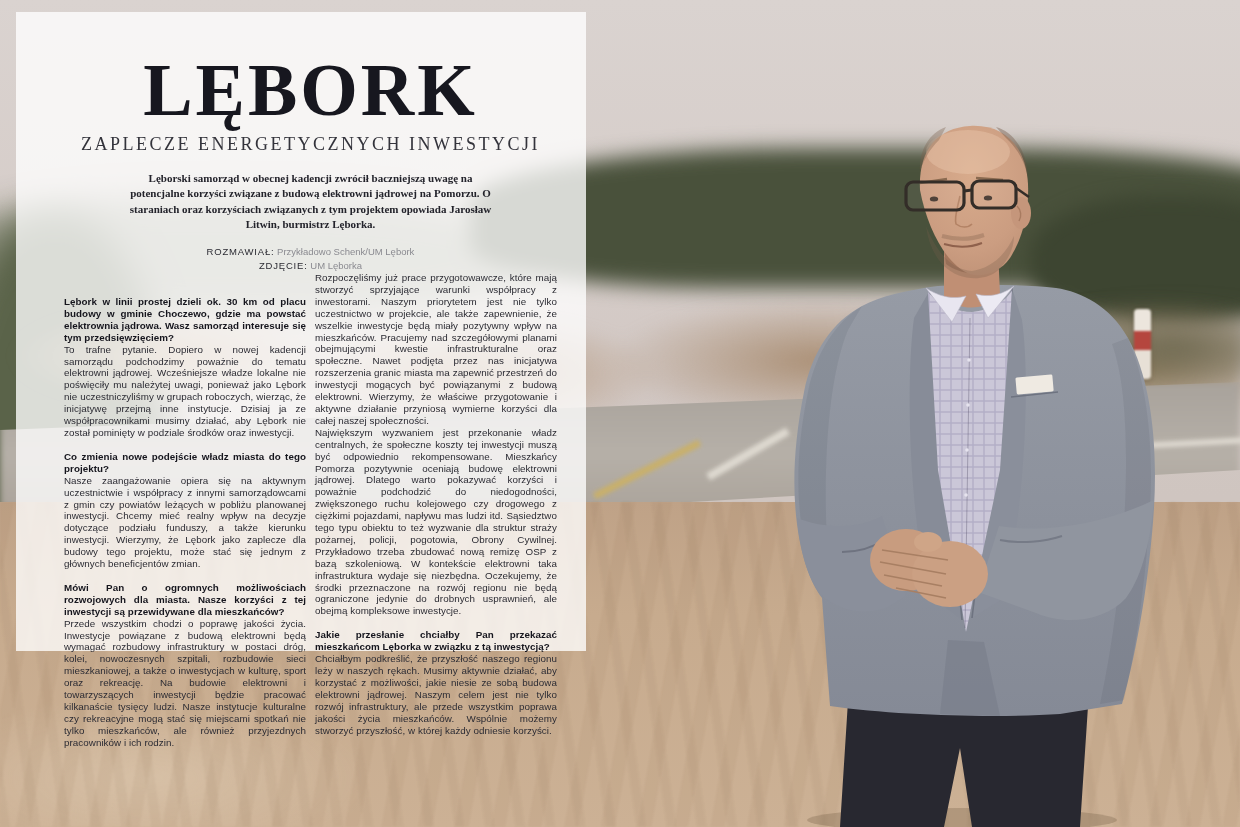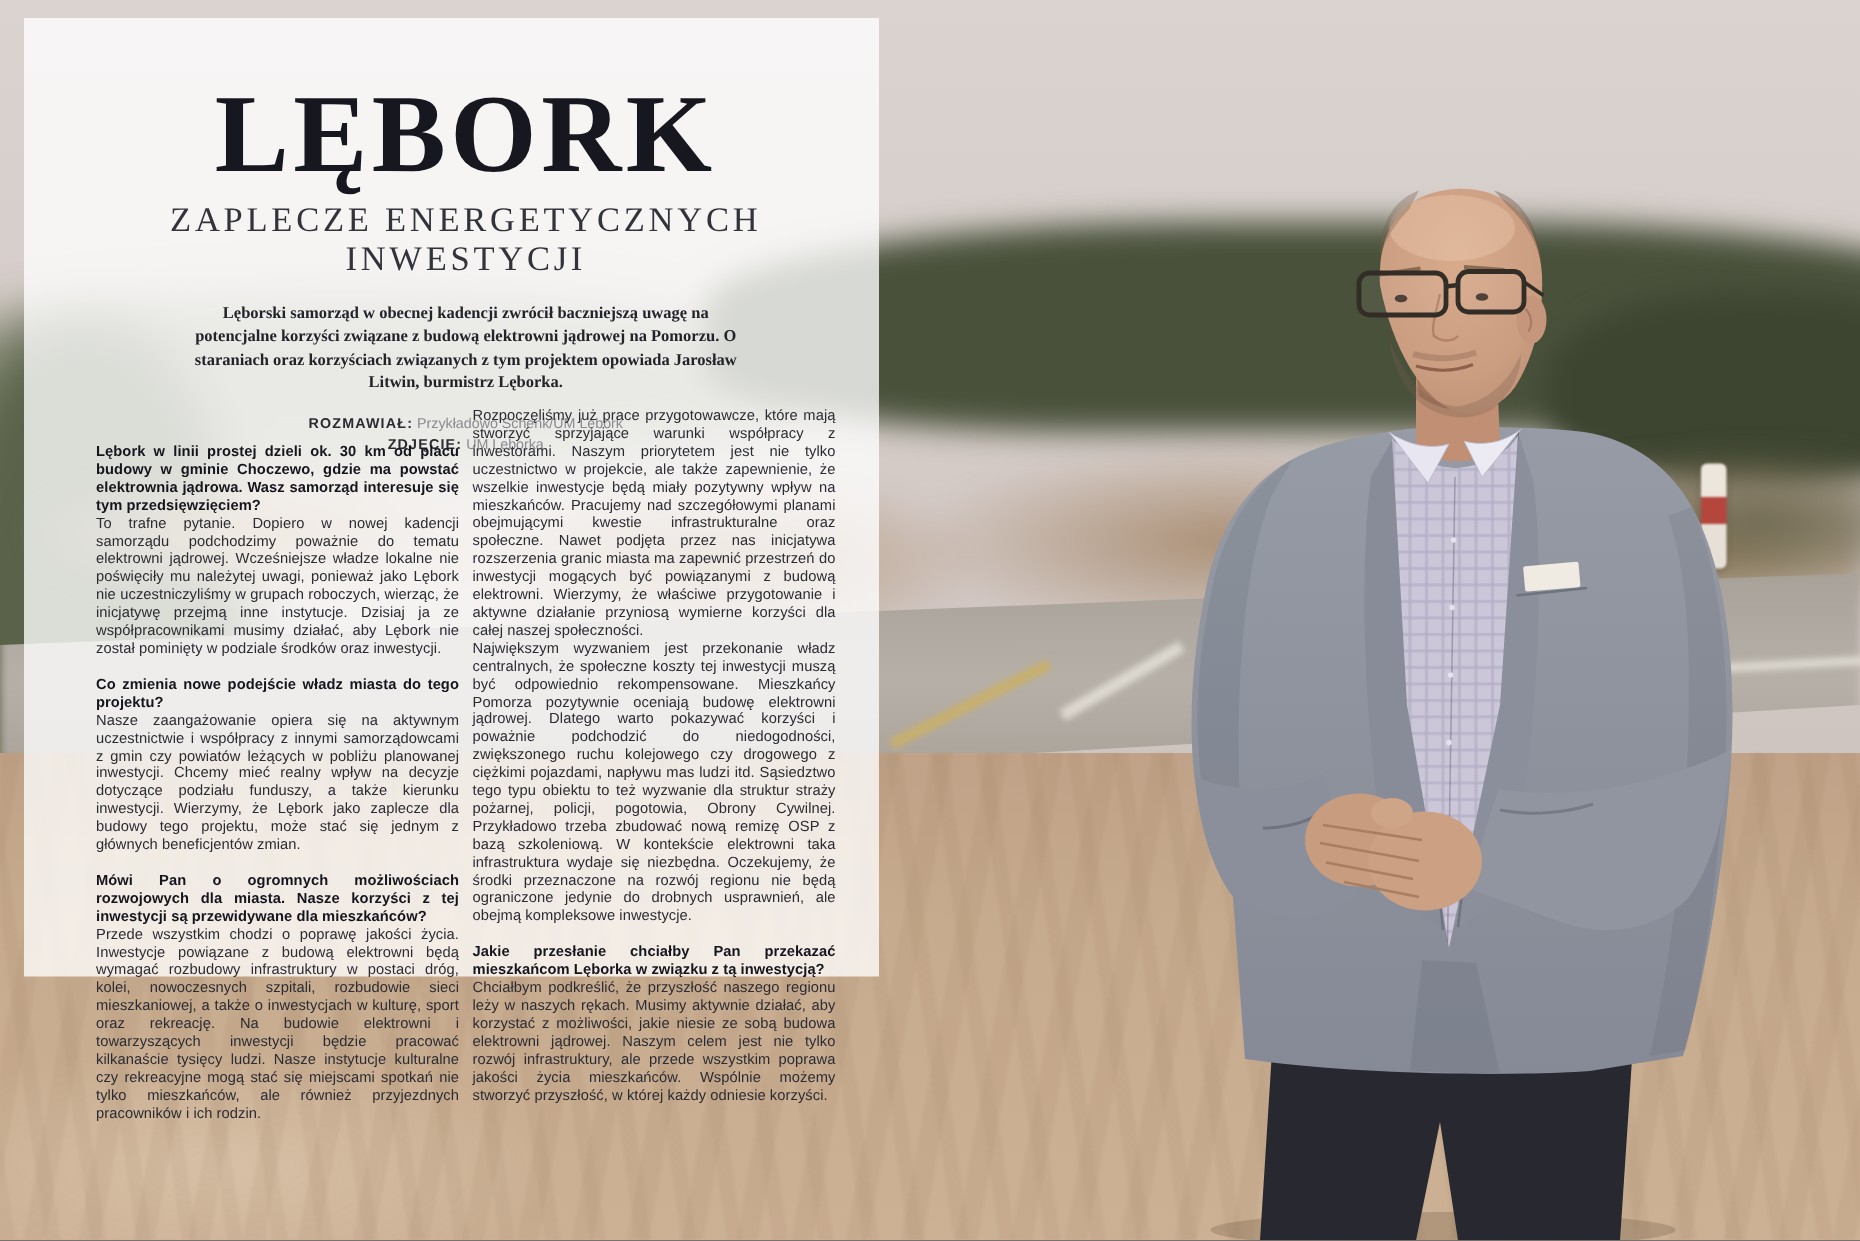--- a/index.html
+++ b/index.html
@@ -52,25 +52,25 @@
   .man{position:absolute;left:760px;top:95px;width:440px;height:732px;}
 
   
   .overlay{position:absolute;left:16px;top:12px;width:570px;height:639px;
       background:rgba(255,255,255,.78);}
   .inner{position:absolute;left:48px;right:29px;top:0;bottom:0;}
   .hdr{text-align:center;}
   .title{margin-top:40px;font-family:"Liberation Serif",serif;font-weight:700;
       font-size:74px;line-height:1.05;letter-spacing:3px;color:#17171f;}
   .subtitle{margin-top:4px;font-family:"Liberation Serif",serif;font-weight:400;
-      font-size:23px;letter-spacing:2.5px;color:#33333b;}
+      font-size:18px;letter-spacing:2.5px;color:#33333b;}
   .intro{width:372px;margin:16px auto 0;font-family:"Liberation Serif",serif;
       font-weight:700;font-size:11px;line-height:15.5px;color:#23232b;}
   .credits{margin-top:12px;font-size:9.5px;line-height:14px;color:#8a8a90;}
-  .credits b{color:#2a2a32;letter-spacing:.8px;font-weight:700;}
+  .credits b{color:#2a2a32;letter-spacing:.8px;font-weight:400;}
 
   .cols{position:absolute;left:0;right:0;top:260px;display:flex;gap:9px;}
   .col{flex:1 1 0;min-width:0;}
   .col p{margin:0;text-align:justify;font-size:9.8px;line-height:11.9px;
       color:#2b2b33;letter-spacing:.05px;}
   .col p.q{font-weight:700;color:#15151d;margin-top:24px;}
   .col p.q:not(:first-child){margin-top:12px;}
 </style>
 </head>
 <body>

